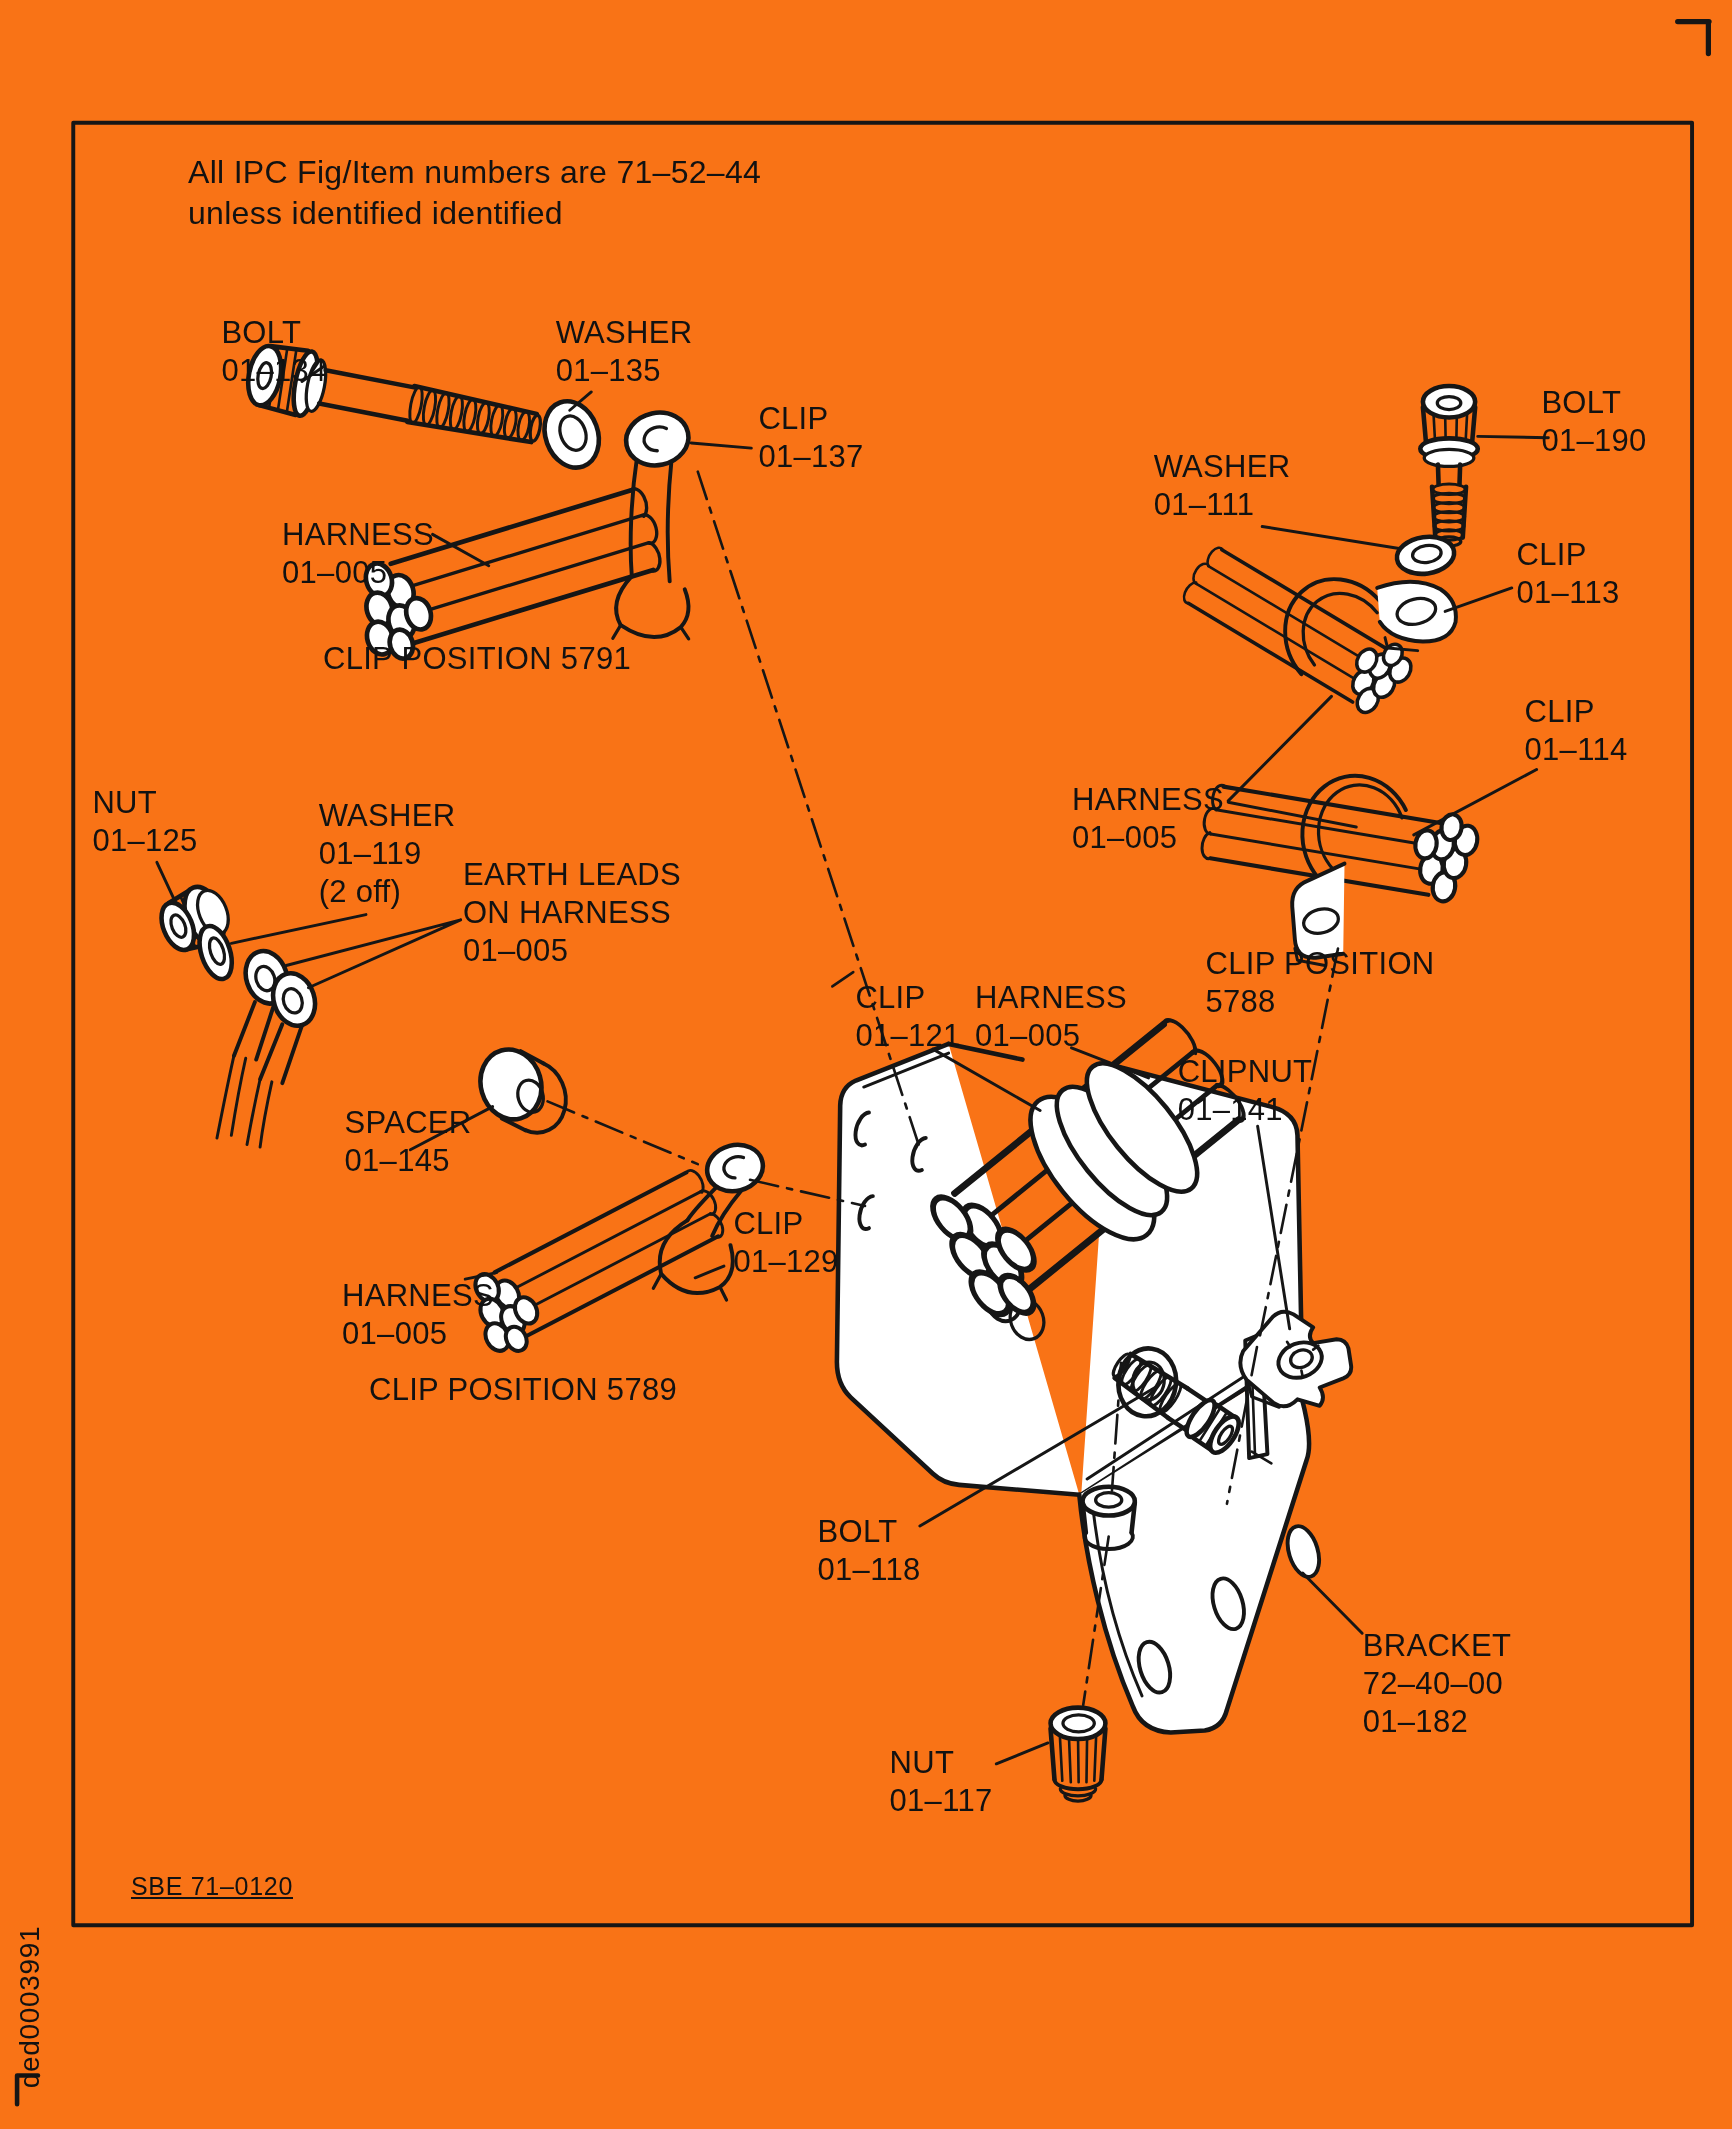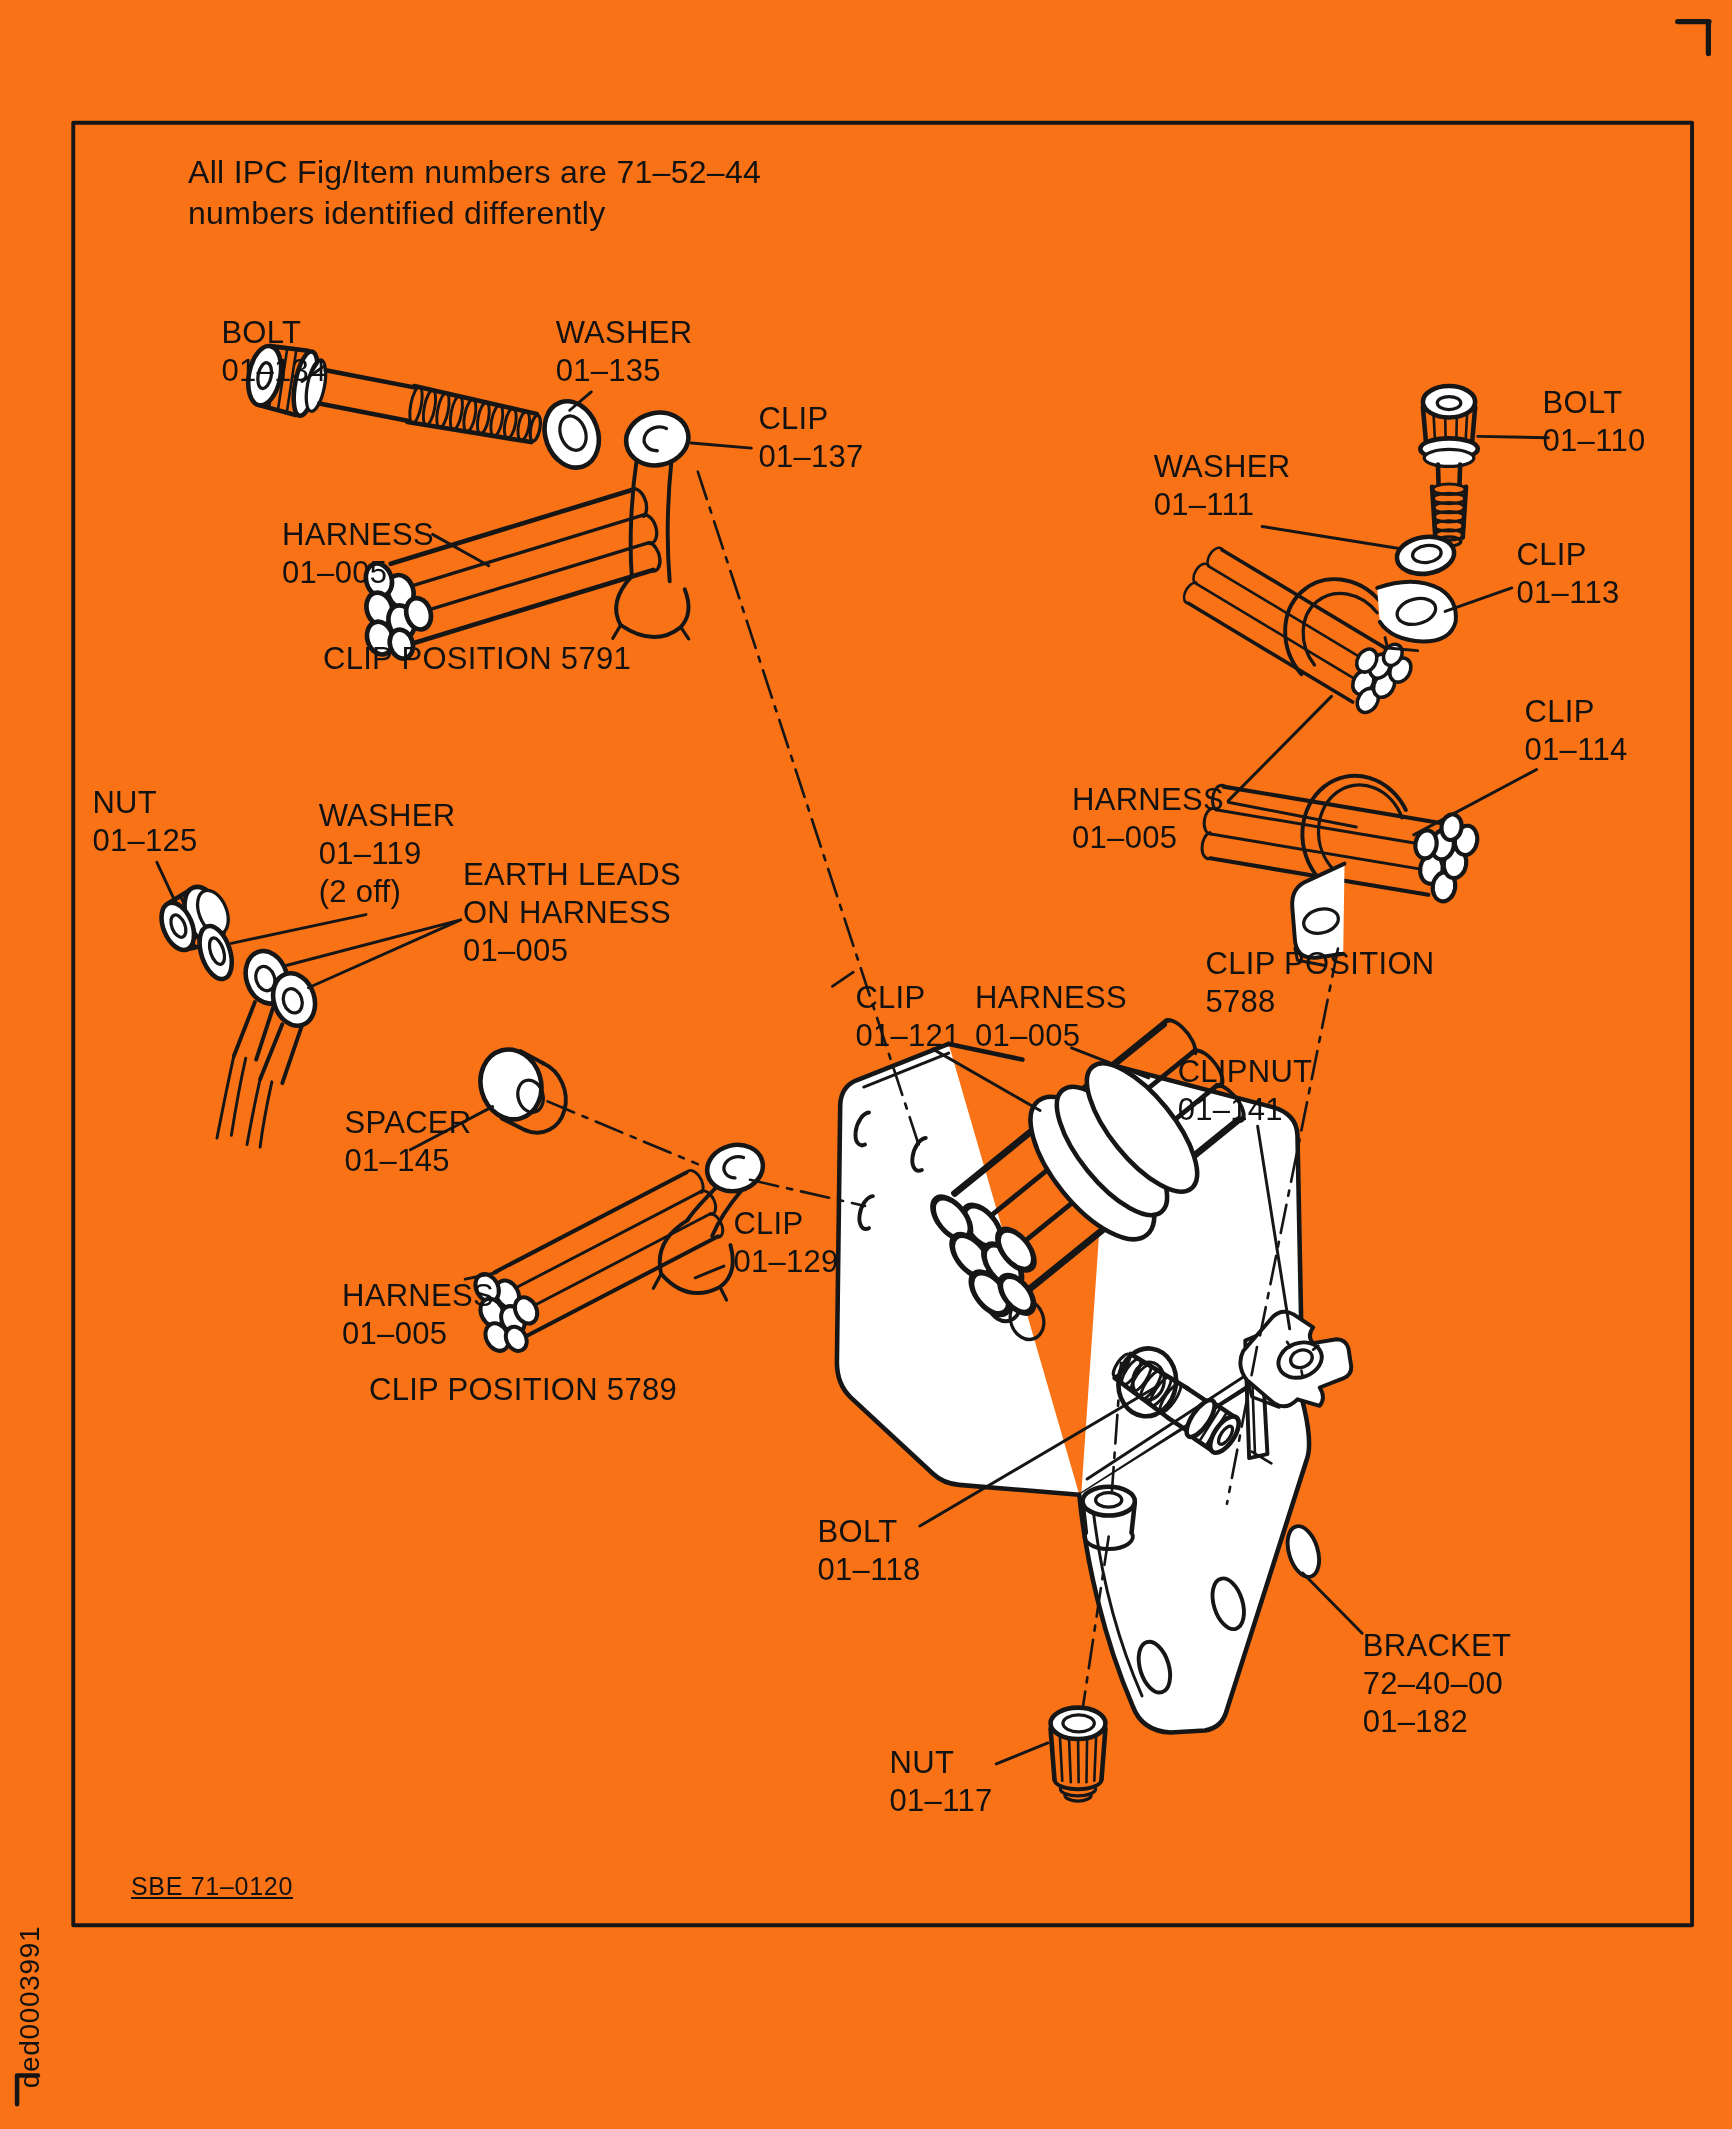--- a/index.html
+++ b/index.html
@@ -273,21 +273,21 @@
     <path d="M 1716,2086 L 1702,2282"></path>
     <path d="M 1697,2352 L 1658,2610"></path>
     <path d="M 838,1686 L 1068,1782"></path>
   </g>
   <path d="M 1274,1510 L 1306,1488" stroke-width="4"></path>
   <path d="M 1916,2222 L 1946,2240" stroke-width="4"></path>
 </svg>
 
   <div class="note">
     <div>All IPC Fig/Item numbers are 71–52–44</div>
-    <div>numbers identified differently</div>
+    <div>unless identified identified</div>
   </div>
 
   <div class="lbl" style="left:274px;top:314px">
     <div>BOLT</div>
     <div>01–134</div>
   </div>
   <div class="lbl" style="left:624px;top:314px">
     <div>WASHER</div>
     <div>01–135</div>
   </div>
@@ -298,21 +298,21 @@
   <div class="lbl" style="left:358px;top:516px">
     <div>HARNESS</div>
     <div>01–005</div>
   </div>
   <div class="lbl" style="left:477px;top:640px">
     <div>CLIP POSITION 5791</div>
   </div>
 
   <div class="lbl" style="left:1594px;top:384px">
     <div>BOLT</div>
-    <div>01–110</div>
+    <div>01–190</div>
   </div>
   <div class="lbl" style="left:1222px;top:448px">
     <div>WASHER</div>
     <div>01–111</div>
   </div>
   <div class="lbl" style="left:1568px;top:536px">
     <div>CLIP</div>
     <div>01–113</div>
   </div>
   <div class="lbl" style="left:1576px;top:693px">

